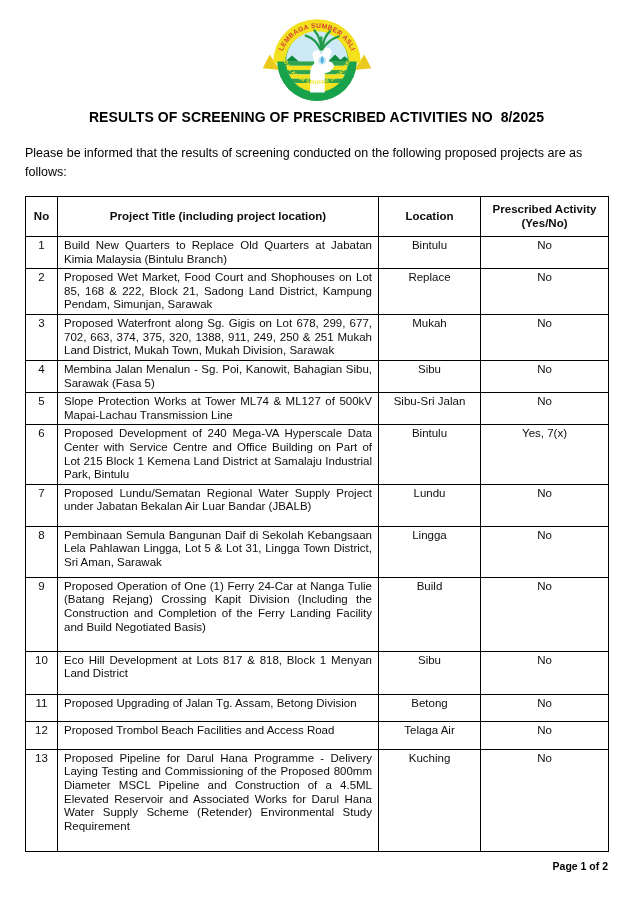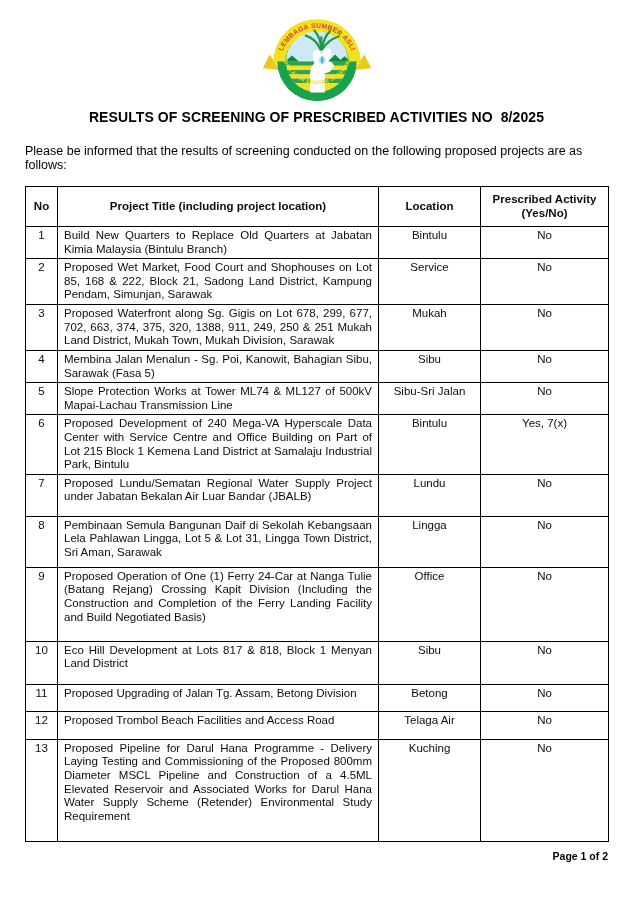--- a/index.html
+++ b/index.html
@@ -11,21 +11,21 @@
   .page { width:627px; height:898px; padding:13px 19px 0 25px; }
 
   .logo-wrap { display:flex; justify-content:center; }
   .logo { width:112px; height:90px; }
 
   .doc-title {
     text-align:center; font-weight:bold; font-size:14px; color:#000;
     margin-top:6px; white-space:pre-wrap; letter-spacing:0.1px;
   }
   .intro {
-    margin-top:19px; font-size:12.5px; line-height:14px; width:580px; color:#000;
+    margin-top:19px; font-size:12.5px; line-height:19px; width:580px; color:#000;
   }
 
   table.results {
     border-collapse:collapse; table-layout:fixed; width:583px; margin-top:14px;
   }
   table.results col.c-no { width:32px; }
   table.results col.c-title { width:321px; }
   table.results col.c-loc { width:102px; }
   table.results col.c-pres { width:128px; }
   table.results th, table.results td {
@@ -143,21 +143,21 @@
     <tbody>
         <tr>
       <td class="cell-no">1</td>
       <td class="cell-title">Build New Quarters to Replace Old Quarters at Jabatan Kimia Malaysia (Bintulu Branch)</td>
       <td class="cell-loc">Bintulu</td>
       <td class="cell-pres">No</td>
     </tr>
         <tr>
       <td class="cell-no">2</td>
       <td class="cell-title">Proposed Wet Market, Food Court and Shophouses on Lot 85, 168 &amp; 222, Block 21, Sadong Land District, Kampung Pendam, Simunjan, Sarawak</td>
-      <td class="cell-loc">Service</td>
+      <td class="cell-loc">Replace</td>
       <td class="cell-pres">No</td>
     </tr>
         <tr>
       <td class="cell-no">3</td>
       <td class="cell-title">Proposed Waterfront along Sg. Gigis on Lot 678, 299, 677, 702, 663, 374, 375, 320, 1388, 911, 249, 250 &amp; 251 Mukah Land District, Mukah Town, Mukah Division, Sarawak</td>
       <td class="cell-loc">Mukah</td>
       <td class="cell-pres">No</td>
     </tr>
         <tr>
       <td class="cell-no">4</td>
@@ -185,21 +185,21 @@
     </tr>
         <tr>
       <td class="cell-no">8</td>
       <td class="cell-title">Pembinaan Semula Bangunan Daif di Sekolah Kebangsaan Lela Pahlawan Lingga, Lot 5 &amp; Lot 31, Lingga Town District, Sri Aman, Sarawak</td>
       <td class="cell-loc">Lingga</td>
       <td class="cell-pres">No</td>
     </tr>
         <tr>
       <td class="cell-no">9</td>
       <td class="cell-title">Proposed Operation of One (1) Ferry 24-Car at Nanga Tulie (Batang Rejang) Crossing Kapit Division (Including the Construction and Completion of the Ferry Landing Facility and Build Negotiated Basis)</td>
-      <td class="cell-loc">Office</td>
+      <td class="cell-loc">Build</td>
       <td class="cell-pres">No</td>
     </tr>
         <tr>
       <td class="cell-no">10</td>
       <td class="cell-title">Eco Hill Development at Lots 817 &amp; 818, Block 1 Menyan Land District</td>
       <td class="cell-loc">Sibu</td>
       <td class="cell-pres">No</td>
     </tr>
         <tr>
       <td class="cell-no">11</td>

